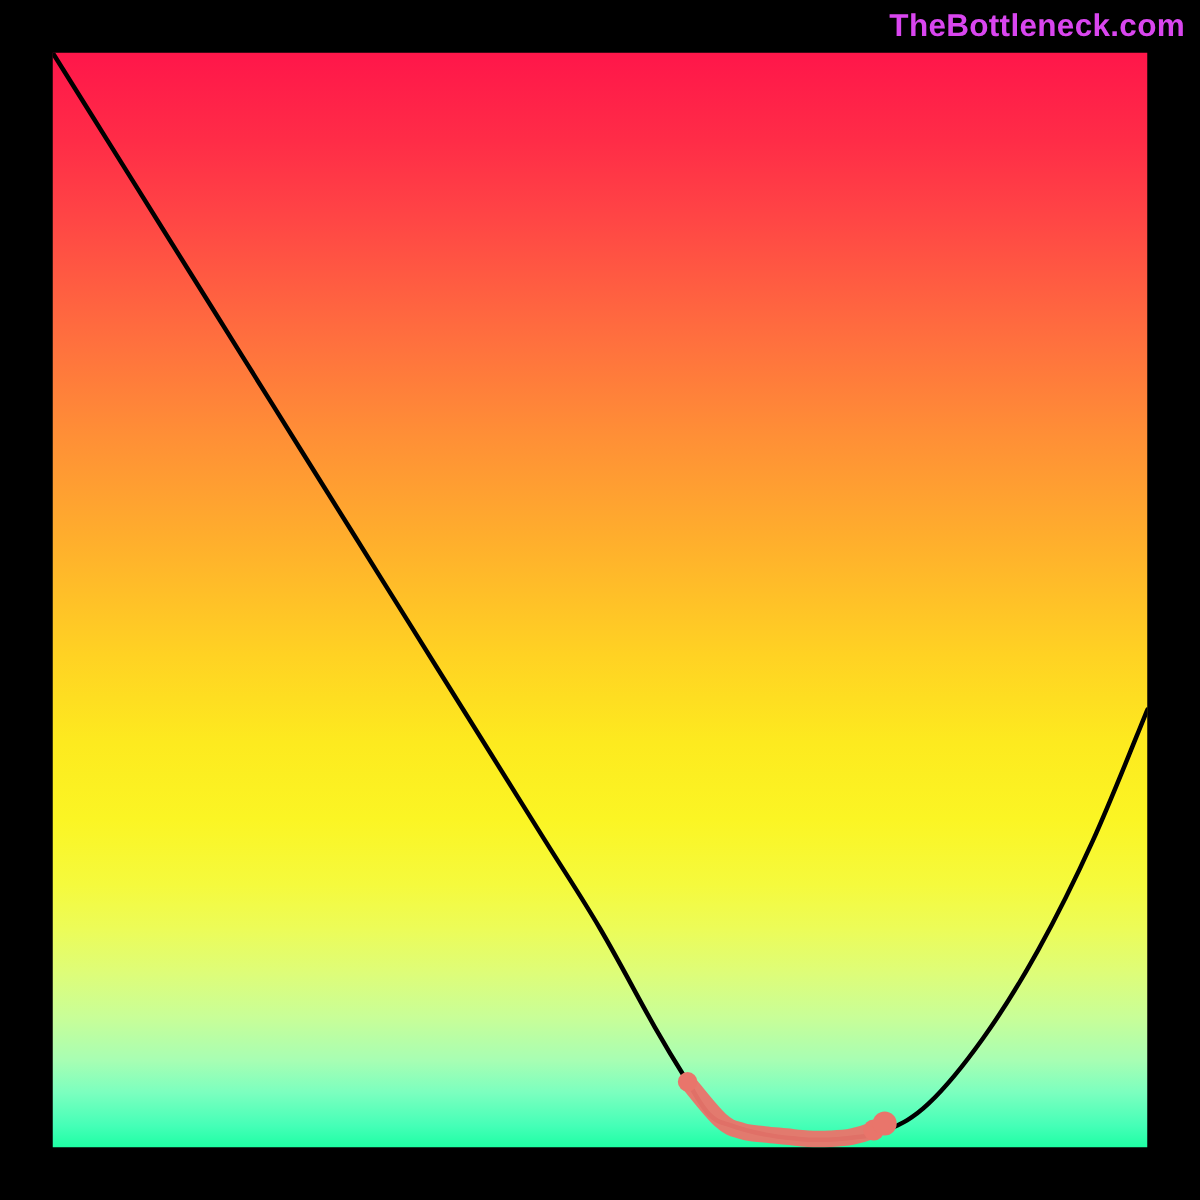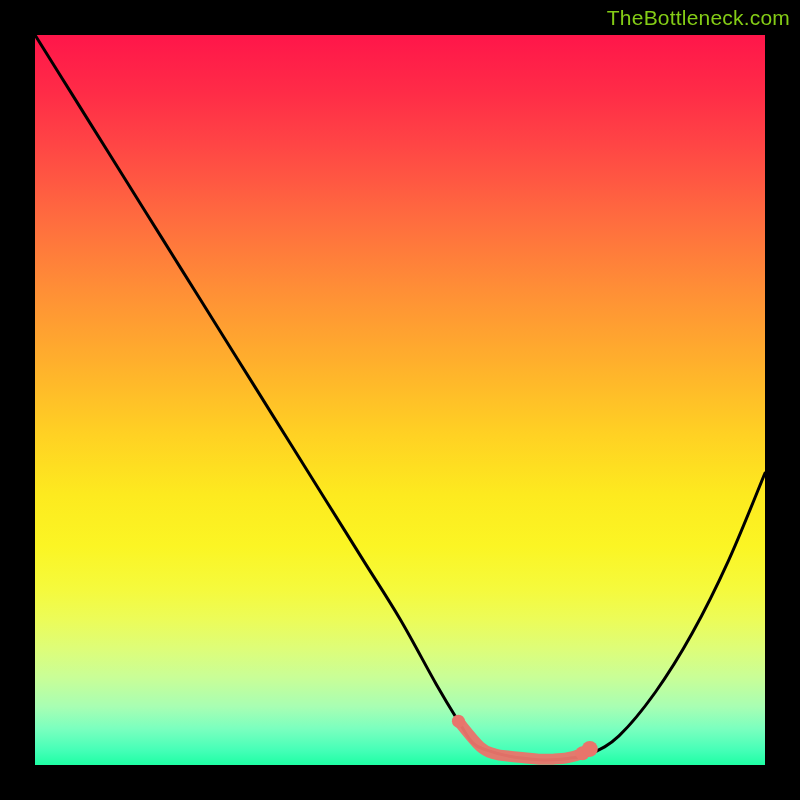--- a/index.html
+++ b/index.html
@@ -54,23 +54,23 @@
   svg.curves {
     position: absolute;
     left: 0; top: 0;
     width: 100%; height: 100%;
     overflow: visible;
   }
   .watermark {
     position: absolute;
     top: 6px;
     right: 10px;
-    color: #84cc16;
+    color: #d946ef;
     font-size: 21px;
-    font-weight: 400;
+    font-weight: 700;
     letter-spacing: 0.2px;
     user-select: none;
   }
 </style>
 </head>
 <body>
 
 <div class="frame">
   <div class="plot-wrap">
     <div class="gradient"></div>

